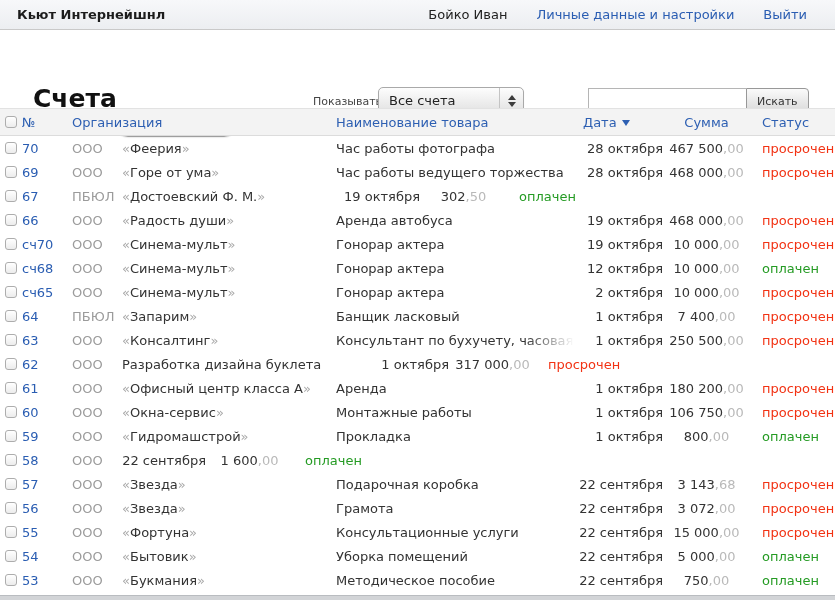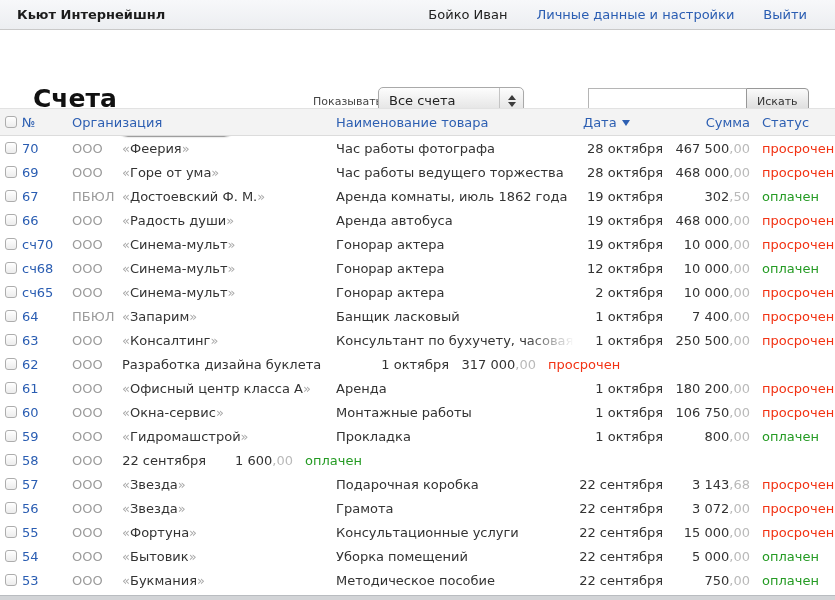--- a/index.html
+++ b/index.html
@@ -51,21 +51,21 @@
   .grid { position:absolute; left:0; top:108px; width:835px; }
   .hrow { display:flex; align-items:center; height:28px; padding-left:5px;
     background:#f3f3f3; border-top:1px solid #e2e2e2; border-bottom:1px solid #dcdcdc; }
   .row { display:flex; align-items:center; height:24px; padding-left:5px; white-space:nowrap; }
   .col-check  { width:17px; display:flex; align-items:center; }
   .col-num    { width:50px; overflow:hidden; }
   .col-type   { width:50px; color:#9b9b9b; }
   .col-name   { width:214px; overflow:hidden; }
   .col-prod   { width:243px; overflow:hidden; }
   .col-date   { width:84px; text-align:right; }
-  .col-sum    { width:87px; text-align:right; }
+  .col-sum    { width:87px; text-align:center; }
   .col-status { width:73px; padding-left:12px; }
   .hrow a { color:#2d5fb2; text-decoration:none; cursor:pointer; }
   .hrow .col-date { text-align:left; padding-left:4px; }
   .sort-arrow { display:inline-block; width:0; height:0; margin-left:5px;
     border-left:4px solid transparent; border-right:4px solid transparent;
     border-top:6px solid #2d5fb2; vertical-align:middle; }
   a.num-link { color:#2a5db2; text-decoration:none; cursor:pointer; }
   .q { color:#a9a9a9; }
   .frac { color:#b9b9b9; }
   .fade { -webkit-mask-image:linear-gradient(90deg,#000 78%,transparent 98%);
@@ -147,21 +147,20 @@
     <span class="col-sum"><span>468 000</span><span class="frac">,00</span></span>
     <span class="col-status"><span style="color: rgb(242, 51, 20);">просрочен</span></span>
   </div>
       <div class="row">
     <span class="col-check">
           <input type="checkbox" style="">
         </span>
     <span class="col-num"><a class="num-link">67</a></span>
     <span class="col-type">ПБЮЛ</span>
     <span class="col-name"><span class="q">«</span><span>Достоевский Ф. М.</span><span class="q">»</span></span>
-    <span class="col-prod">Аренда комнаты, июль 1862 года</span>
     <span class="col-date">19 октября</span>
     <span class="col-sum"><span>302</span><span class="frac">,50</span></span>
     <span class="col-status"><span style="color: rgb(37, 155, 36);">оплачен</span></span>
   </div>
       <div class="row">
     <span class="col-check">
           <input type="checkbox" style="">
         </span>
     <span class="col-num"><a class="num-link">66</a></span>
     <span class="col-type">ООО</span>

